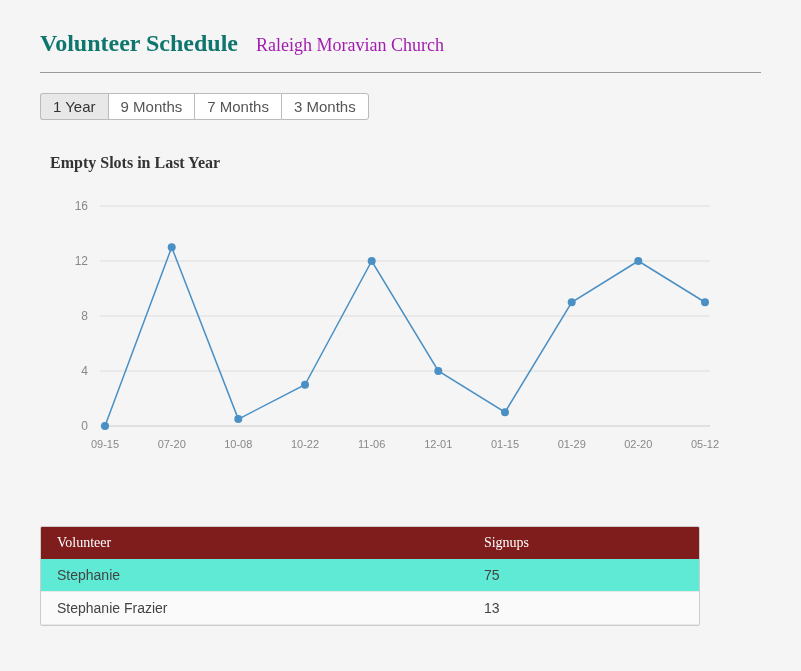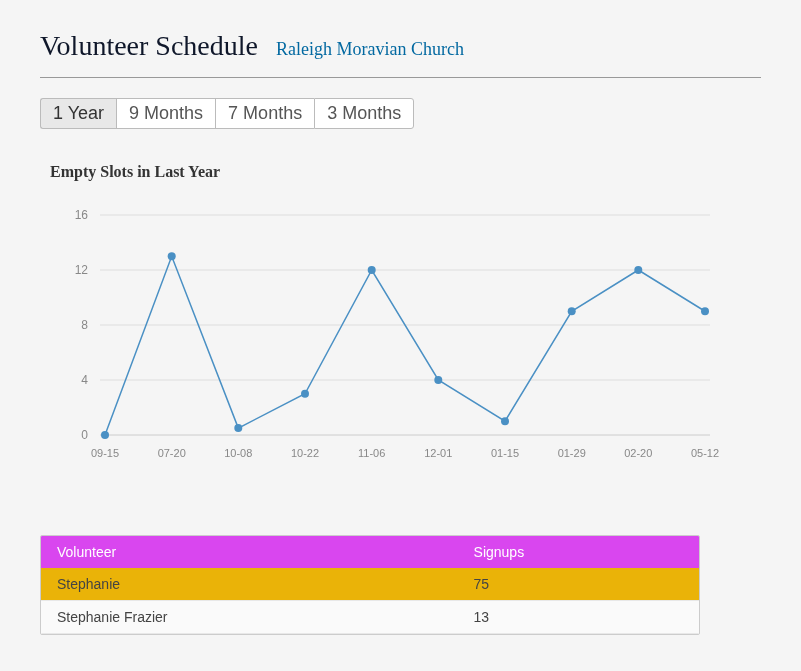--- a/index.html
+++ b/index.html
@@ -8,42 +8,42 @@
       background: #f5f5f5;
       color: #333;
       padding: 30px 40px;
     }
     .header-section {
       padding-bottom: 15px;
       border-bottom: 1px solid #999;
       margin-bottom: 20px;
     }
     .page-title {
-      font-size: 28px;
-      font-weight: normal;
-      color: #0f172a;
+      font-size: 24px;
+      font-weight: bold;
+      color: #0f766e;
       display: inline;
     }
     .subtitle {
       font-size: 18px;
-      color: #0369a1;
+      color: #a21caf;
       margin-left: 14px;
       font-weight: normal;
     }
     .filter-bar {
       display: flex;
       gap: 0;
       margin-bottom: 24px;
     }
     .filter-btn {
       padding: 4px 12px;
       border: 1px solid #bbb;
       background: #fff;
       color: #555;
-      font-size: 18px;
+      font-size: 15px;
       cursor: pointer;
       font-family: Arial, sans-serif;
     }
     .filter-btn:not(:last-child) {
       border-right: none;
     }
     .filter-btn:first-child {
       border-radius: 3px 0 0 3px;
     }
     .filter-btn:last-child {
@@ -75,30 +75,31 @@
       overflow: hidden;
       max-width: 660px;
     }
     table {
       width: 100%;
       border-collapse: collapse;
       font-family: Arial, sans-serif;
       font-size: 14px;
     }
     thead tr {
-      background: #d946ef;
+      background: #7f1d1d;
       color: #fff;
+      font-family: Liberation Serif, serif;
     }
     thead th {
       padding: 8px 16px;
       font-weight: normal;
       text-align: left;
     }
     tbody tr {
-      background: #eab308;
+      background: #5eead4;
       border-bottom: 1px solid #e8e8e8;
     }
     tbody tr:nth-child(even) {
       background: #fafafa;
     }
     tbody td {
       padding: 8px 16px;
       color: #444;
     }
   </style>

